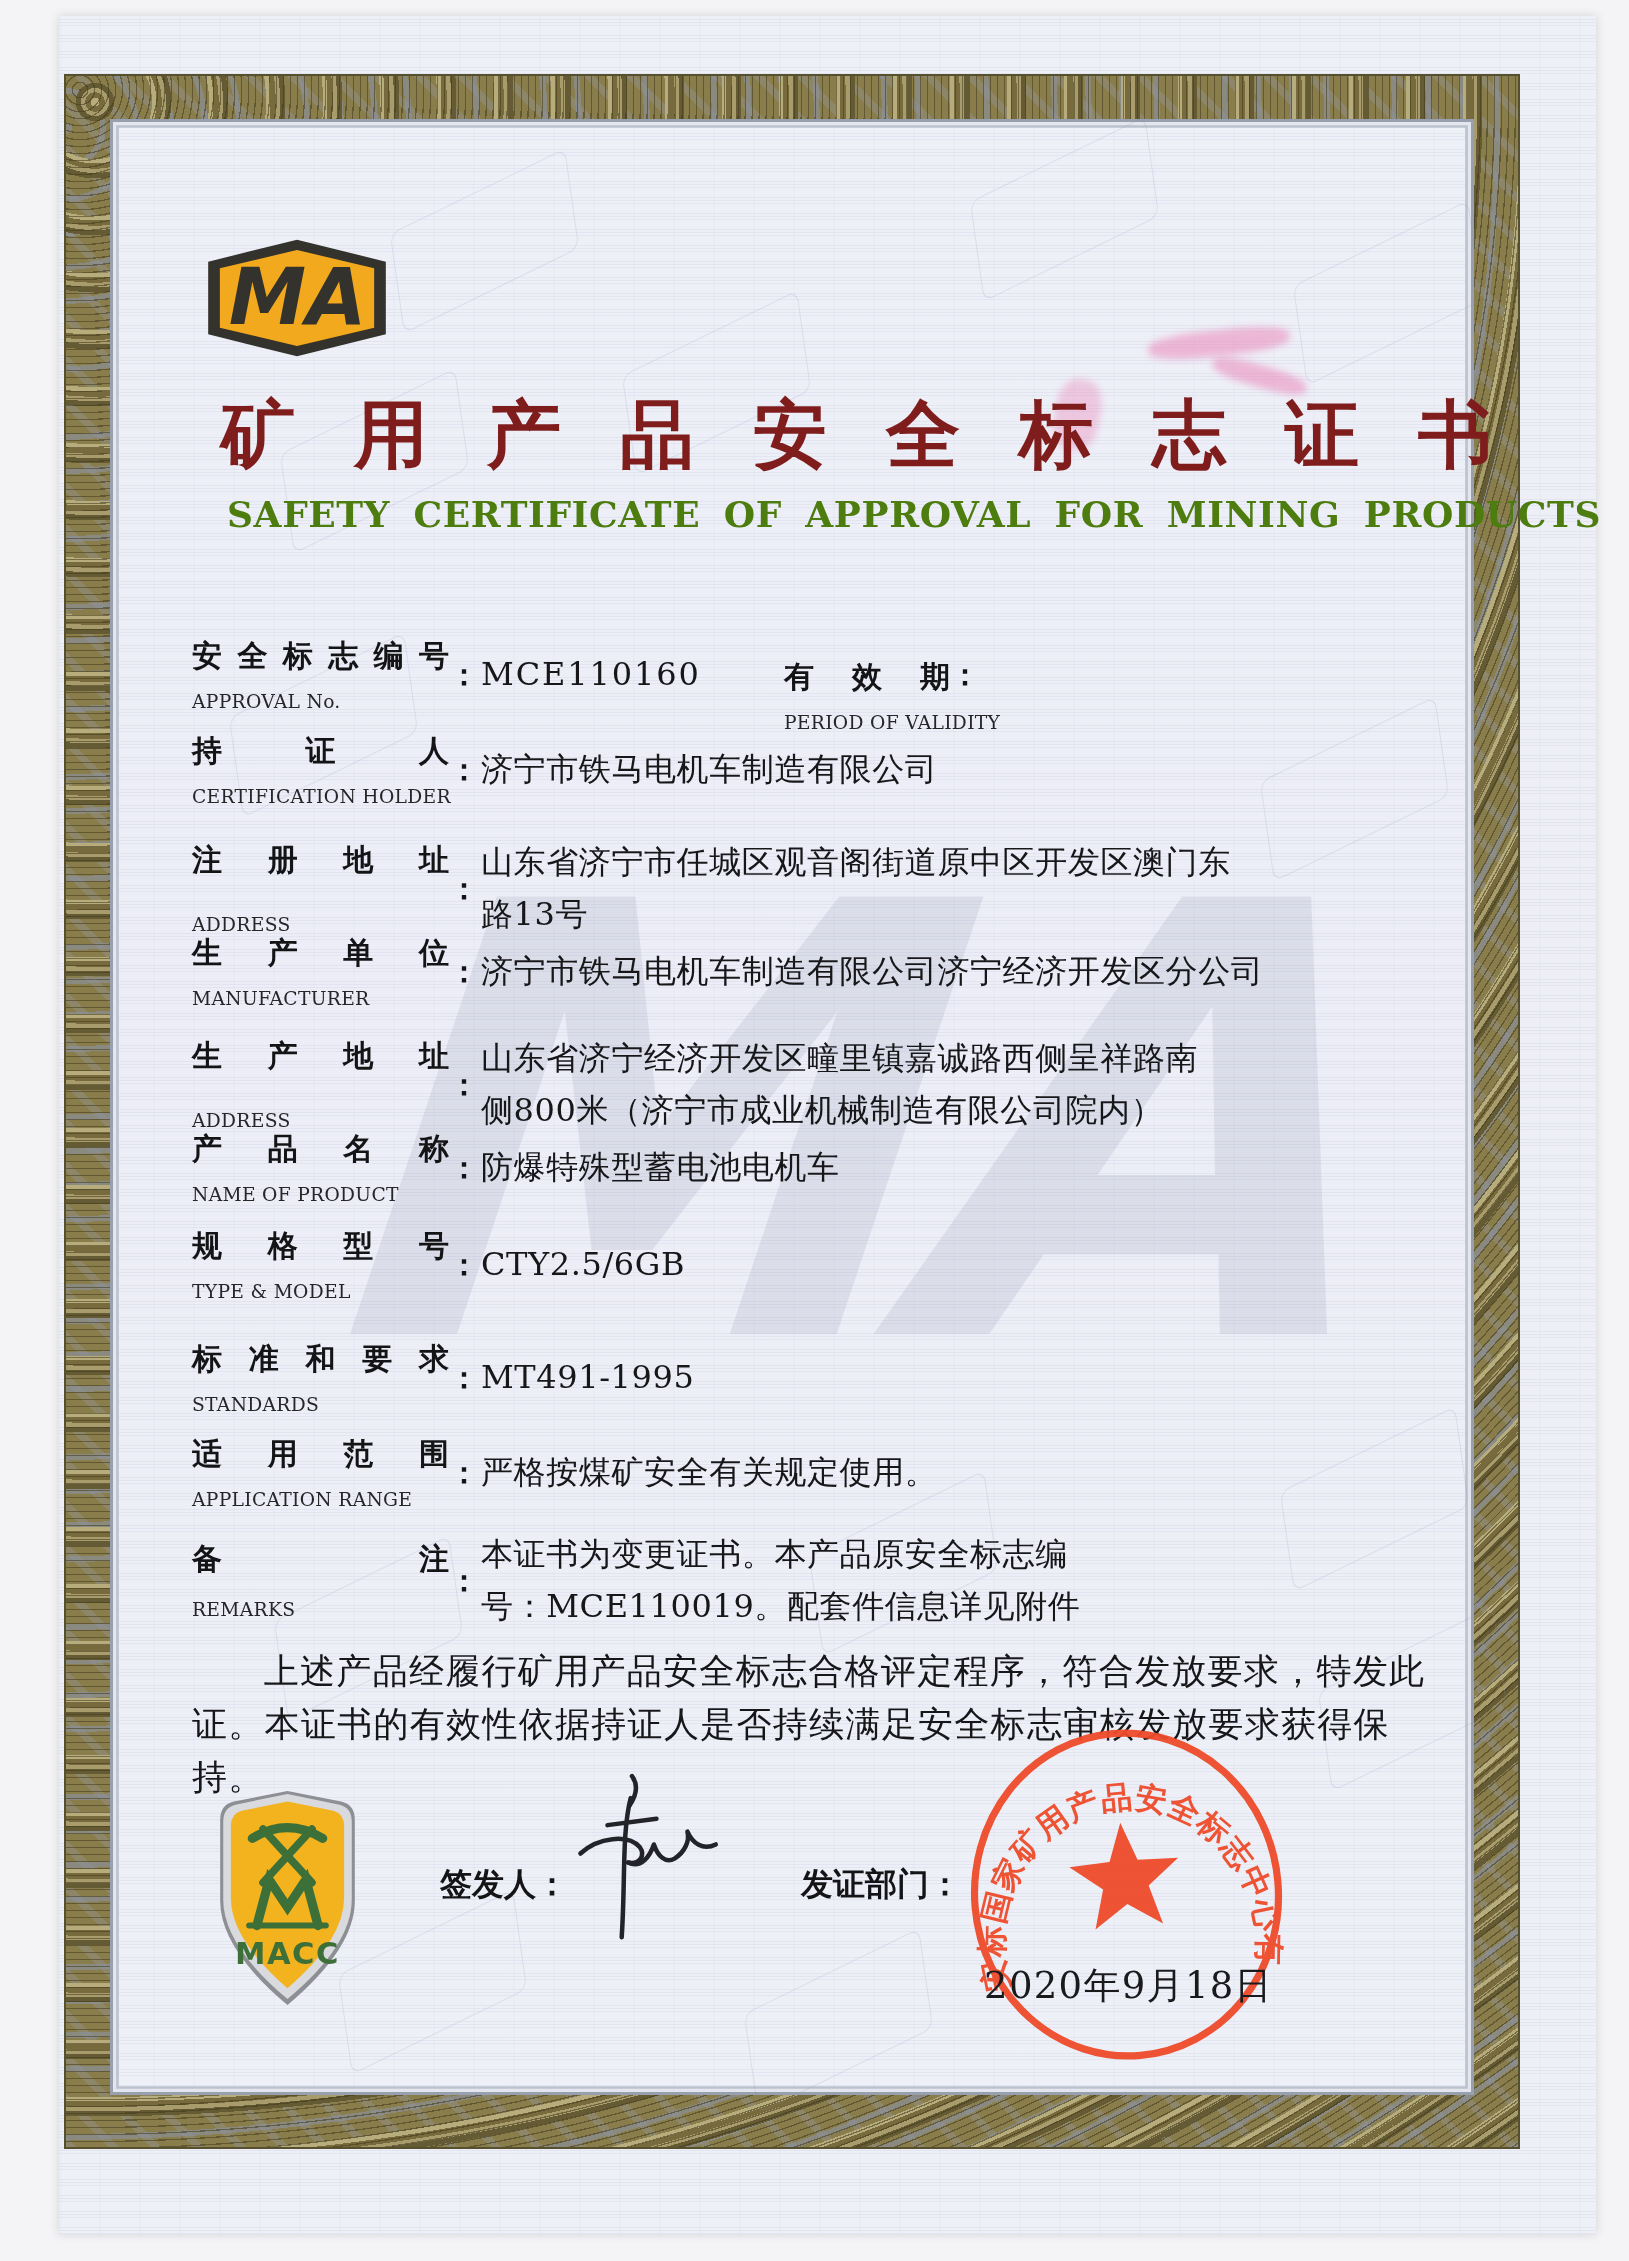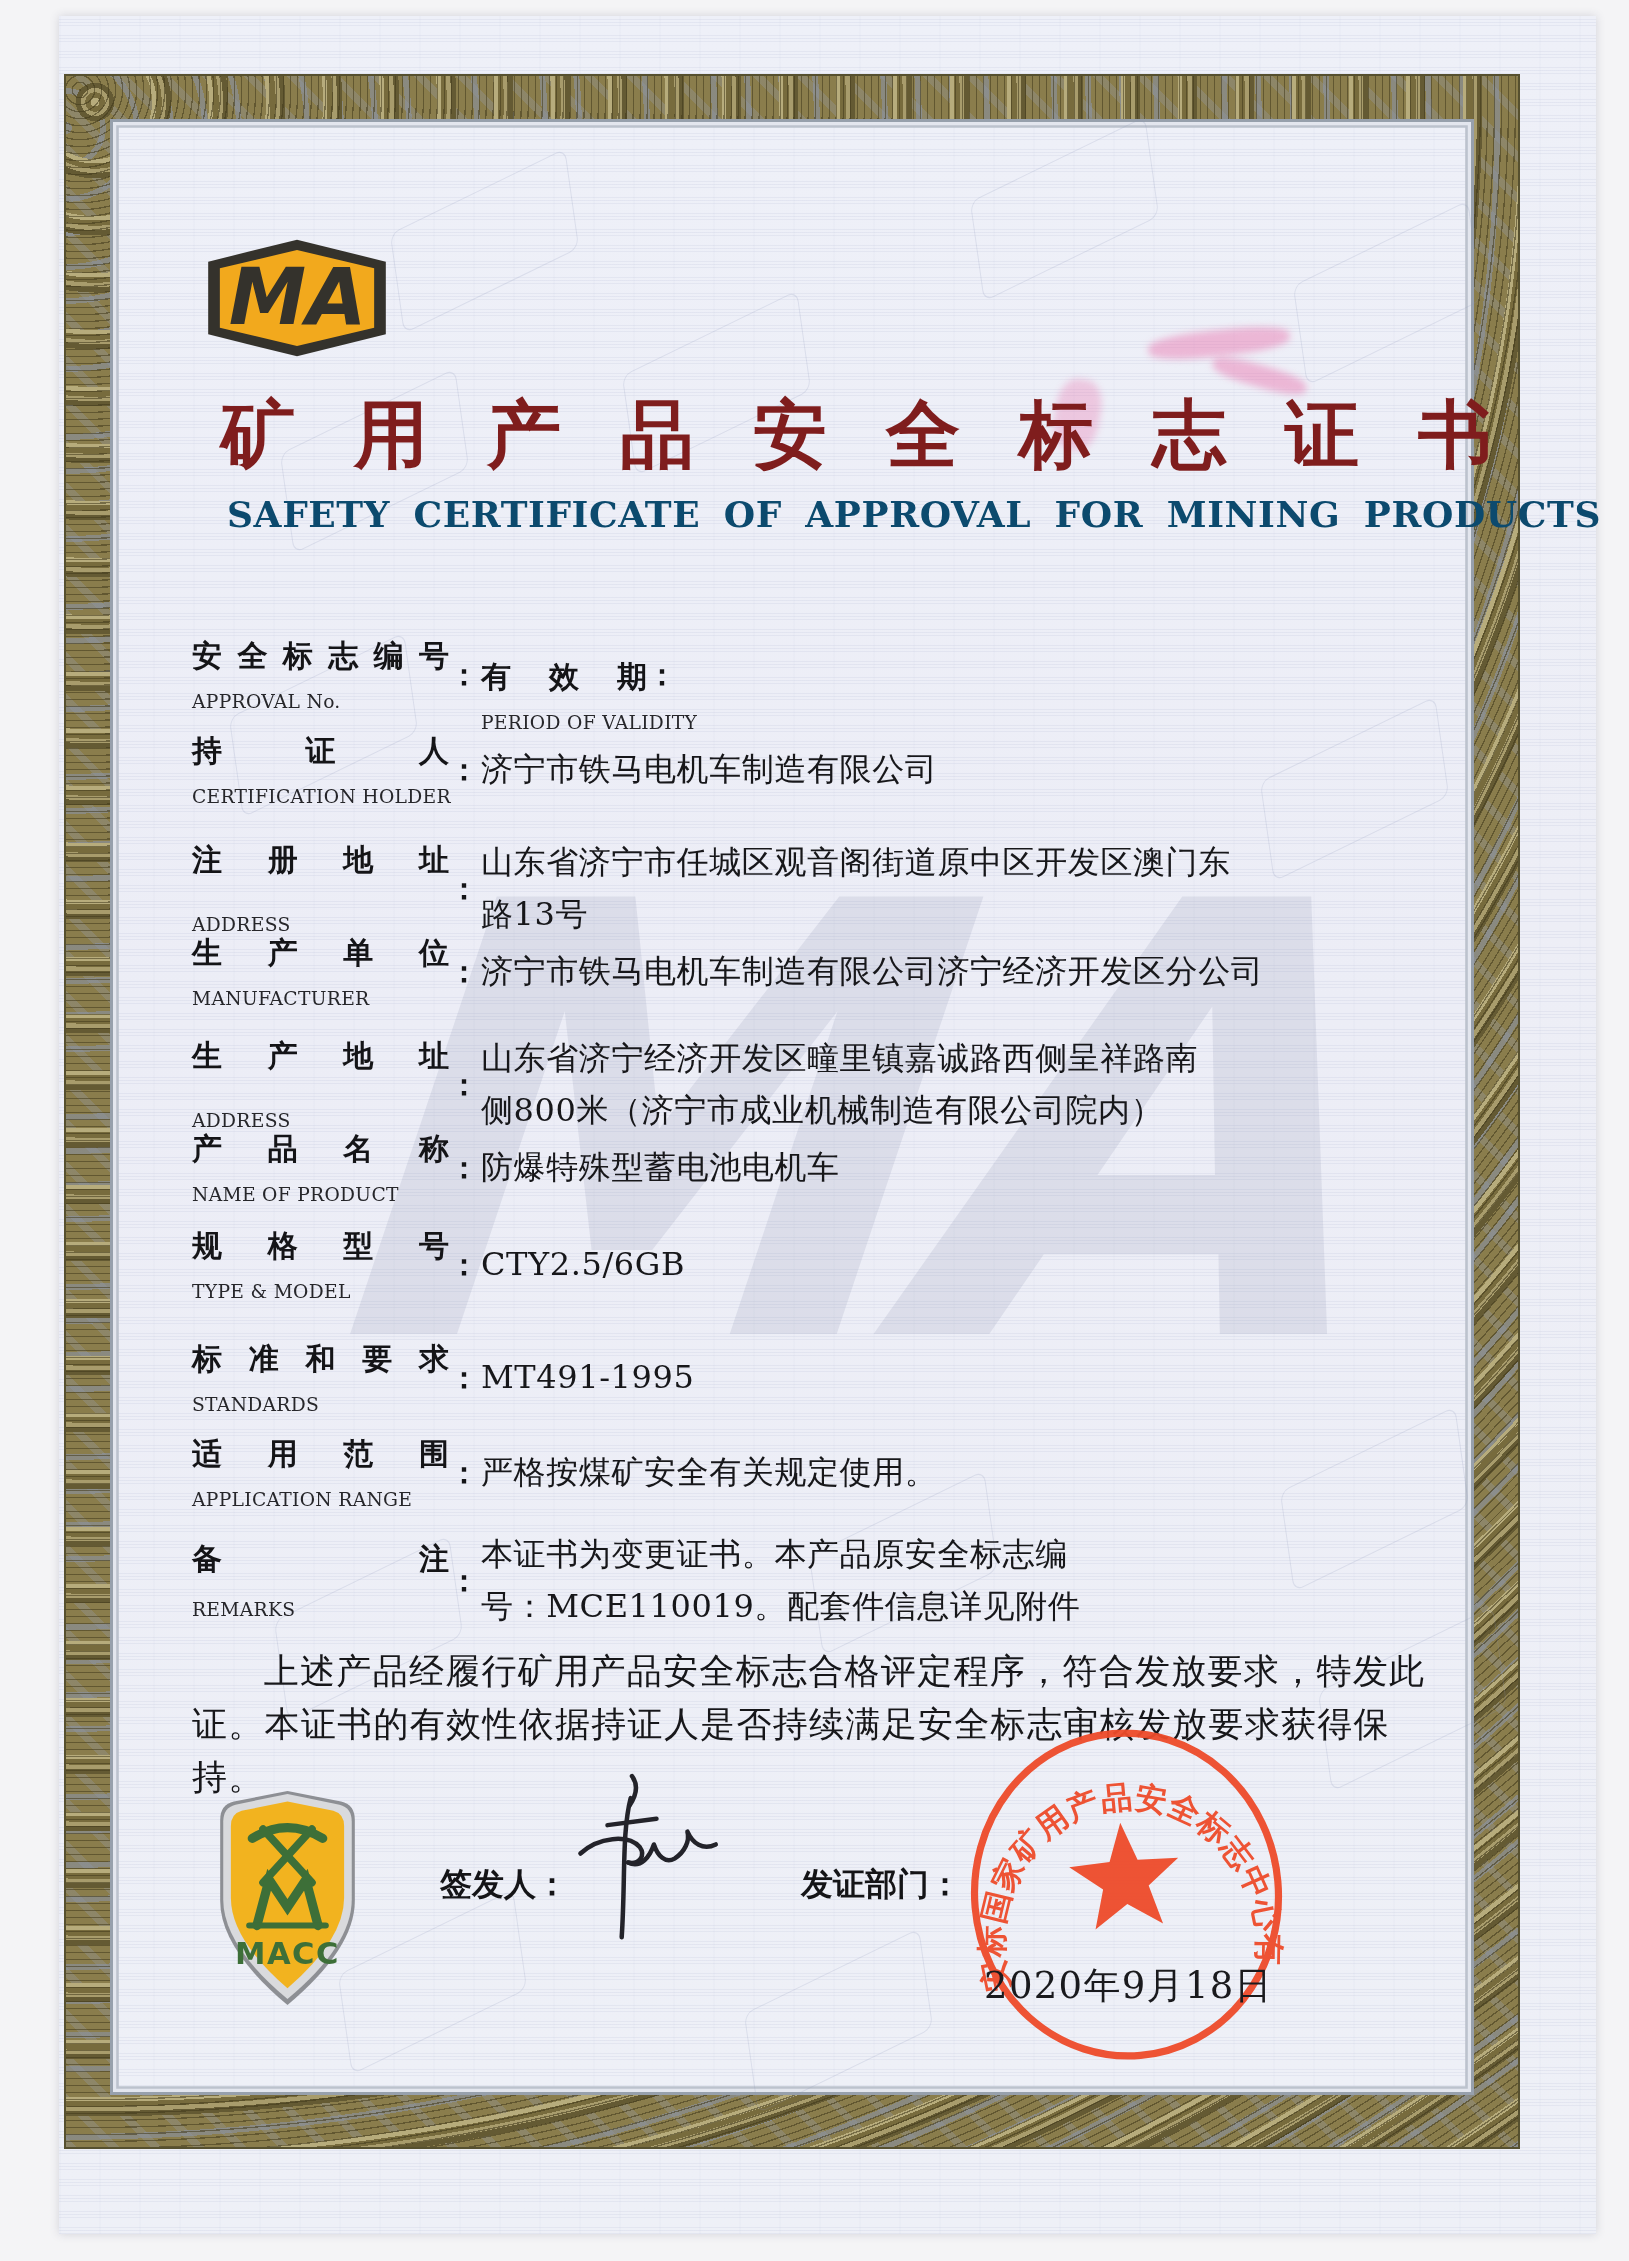--- a/index.html
+++ b/index.html
@@ -58,21 +58,21 @@
   
   .ma-logo{position:absolute;left:203px;top:232px;width:188px;height:132px;}
   
   .title{
     position:absolute;left:221px;top:386px;white-space:nowrap;
     font-size:74px;font-weight:bold;letter-spacing:59px;color:#7f1d1d;
     font-family:"DejaVu Serif","Liberation Serif",serif;
   }
   .subtitle{
     position:absolute;left:227px;top:493px;white-space:nowrap;
-    font-size:36px;font-weight:bold;letter-spacing:0.6px;word-spacing:10.3px;color:#0c4a6e;
+    font-size:36px;font-weight:bold;letter-spacing:0.6px;word-spacing:10.3px;color:#4d7c0f;
     font-family:"DejaVu Serif","Liberation Serif",serif;
   }
   
   .field{position:absolute;left:192px;width:1246px;display:flex;align-items:center;}
   .lab{width:257px;flex:none;}
   .lab .zh{display:block;font-size:30px;font-weight:700;color:#141417;
     text-align:justify;text-align-last:justify;line-height:1.15;}
   .lab .en{display:block;font-size:18.7px;color:#26262a;margin-top:17px;white-space:nowrap;letter-spacing:0.3px;}
   .colon{width:32px;flex:none;font-size:30px;font-weight:700;color:#141417;line-height:1.15;}
   .val{flex:1;font-size:32px;letter-spacing:0.6px;line-height:1.62;color:#17171a;}
@@ -129,20 +129,21 @@
 
   <div class="title">矿用产品安全标志证书</div>
   <div class="subtitle">SAFETY CERTIFICATE OF APPROVAL FOR MINING PRODUCTS</div>
 
   <div class="field" style="top:618px;">
     <div class="lab">
       <span class="zh">安全标志编号</span>
       <span class="en">APPROVAL No.</span>
     </div>
     <div class="colon">：</div>
+    <div class="val" style="flex:none;width:303px;letter-spacing:1.9px;">MCE110160</div>
     <div class="lab lab-sm">
       <span class="zh">有 效 期</span>
       <span class="en">PERIOD OF VALIDITY</span>
     </div>
     <div class="colon">：</div>
   </div>
 
   <div class="field" style="top:734px;">
     <div class="lab">
       <span class="zh">持 证 人</span>

